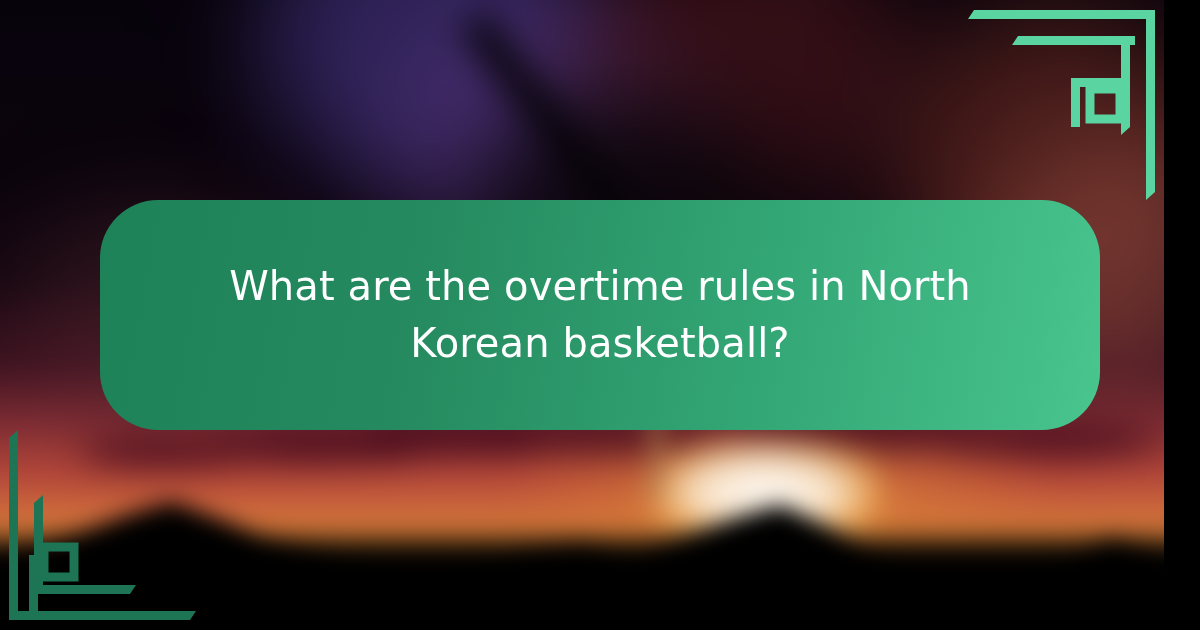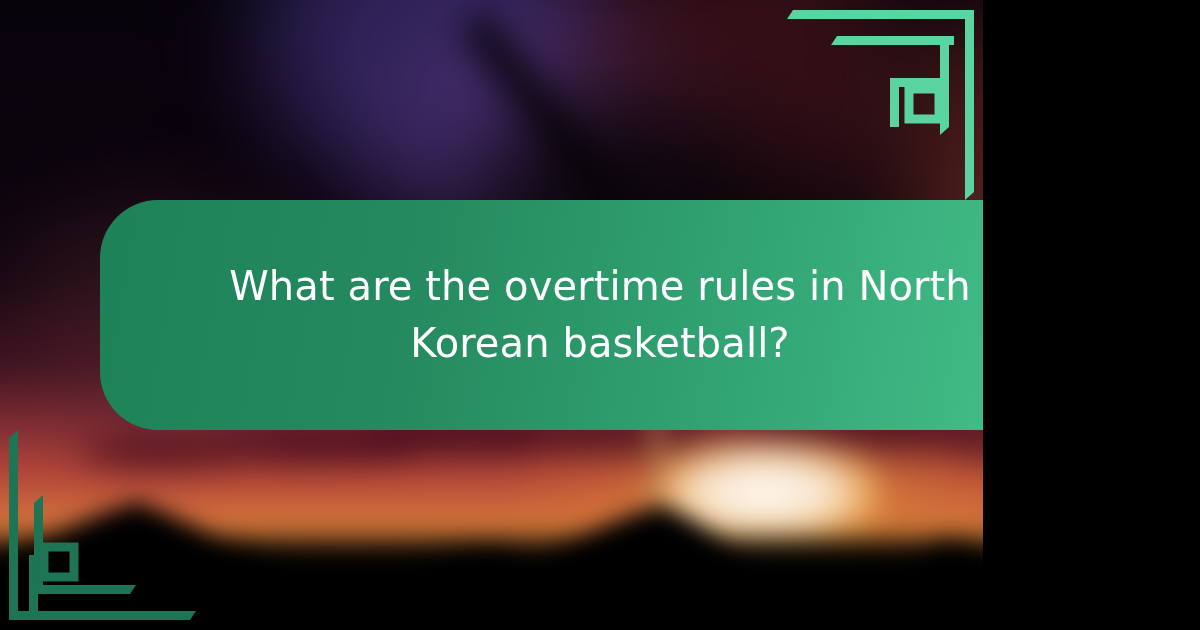--- a/index.html
+++ b/index.html
@@ -6,21 +6,21 @@
     margin: 0;
     padding: 0;
     background: #000;
   }
   body {
     font-family: "DejaVu Sans", "Liberation Sans", sans-serif;
   }
 
   #stage {
     position: relative;
-    width: 983px;
+    width: 1164px;
     height: 630px;
     overflow: hidden;
     background: #b91c1c;
   }
 
   
   .bg {
     position: absolute;
     inset: 0;
     overflow: hidden;

